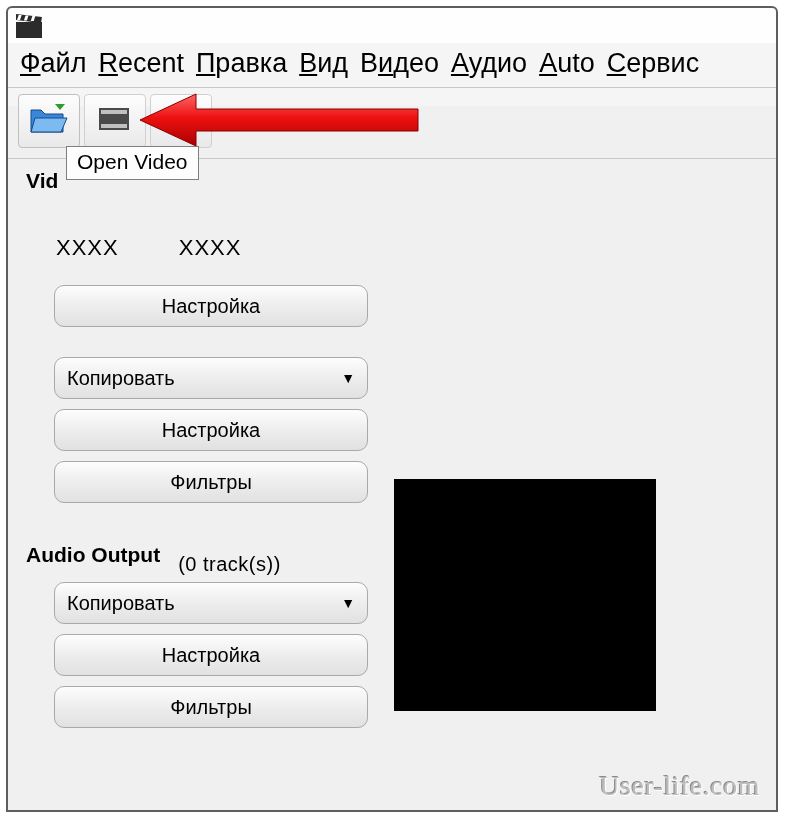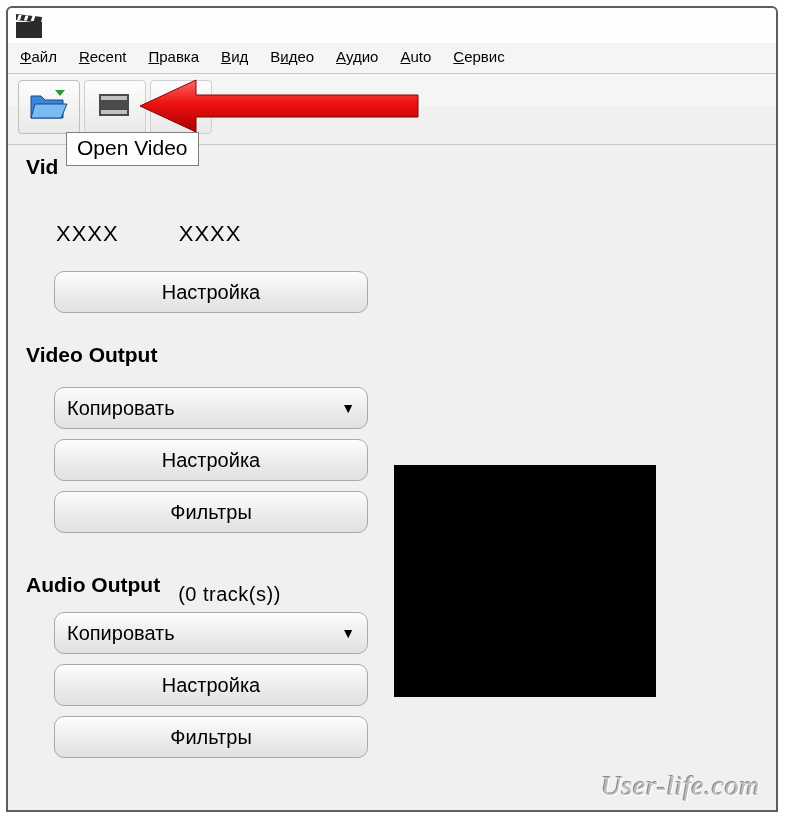--- a/index.html
+++ b/index.html
@@ -22,24 +22,24 @@
     background: linear-gradient(#fefefe 0 35px,#f5f5f5 35px 98px,#f0f0f0 98px);
     position: relative;
   }
   .titlebar {
     height: 36px;
     padding: 6px 8px;
   }
   .titlebar svg { display:block }
   .menubar {
     display: flex;
-    gap: 22px;
+    gap: 12px;
     padding: 4px 12px 8px 12px;
     border-bottom: 1px solid #c8c8c8;
-    font-size: 15px;
+    font-size: 27px;
   }
   .menubar .menu-item { cursor: pointer; }
   .menubar .menu-item .ul { text-decoration: underline; }
   .toolbar {
     display: flex;
     align-items: center;
     gap: 4px;
     padding: 6px 10px 10px 10px;
     border-bottom: 1px solid #c8c8c8;
     position: relative;
@@ -114,21 +114,20 @@
     height: 232px;
     background:#000;
   }
   .watermark {
     position:absolute;
     right: 16px;
     bottom: 8px;
     font-size: 28px;
     color:#bcbcbc;
     font-family: Georgia, "Times New Roman", serif;
-    font-style: italic;
     text-shadow: 1px 1px 0 #fff, -1px -1px 0 #888;
     letter-spacing:0.5px;
   }
 </style>
 </head>
 <body>
 
 <div class="window">
 
   <div class="titlebar">
@@ -210,21 +209,20 @@
     <div class="xxxx-row">
       <span>XXXX</span>
       <span>XXXX</span>
     </div>
 
     <div class="cluster">
       <div class="btn">Настройка</div>
     </div>
 
     <div class="section">
-      <div class="heading">Video Output</div>
       <div class="cluster">
         <div class="combo">
           <span>Копировать</span>
           <span class="chev">▼</span>
         </div>
         <div class="btn">Настройка</div>
         <div class="btn">Фильтры</div>
       </div>
     </div>
 

